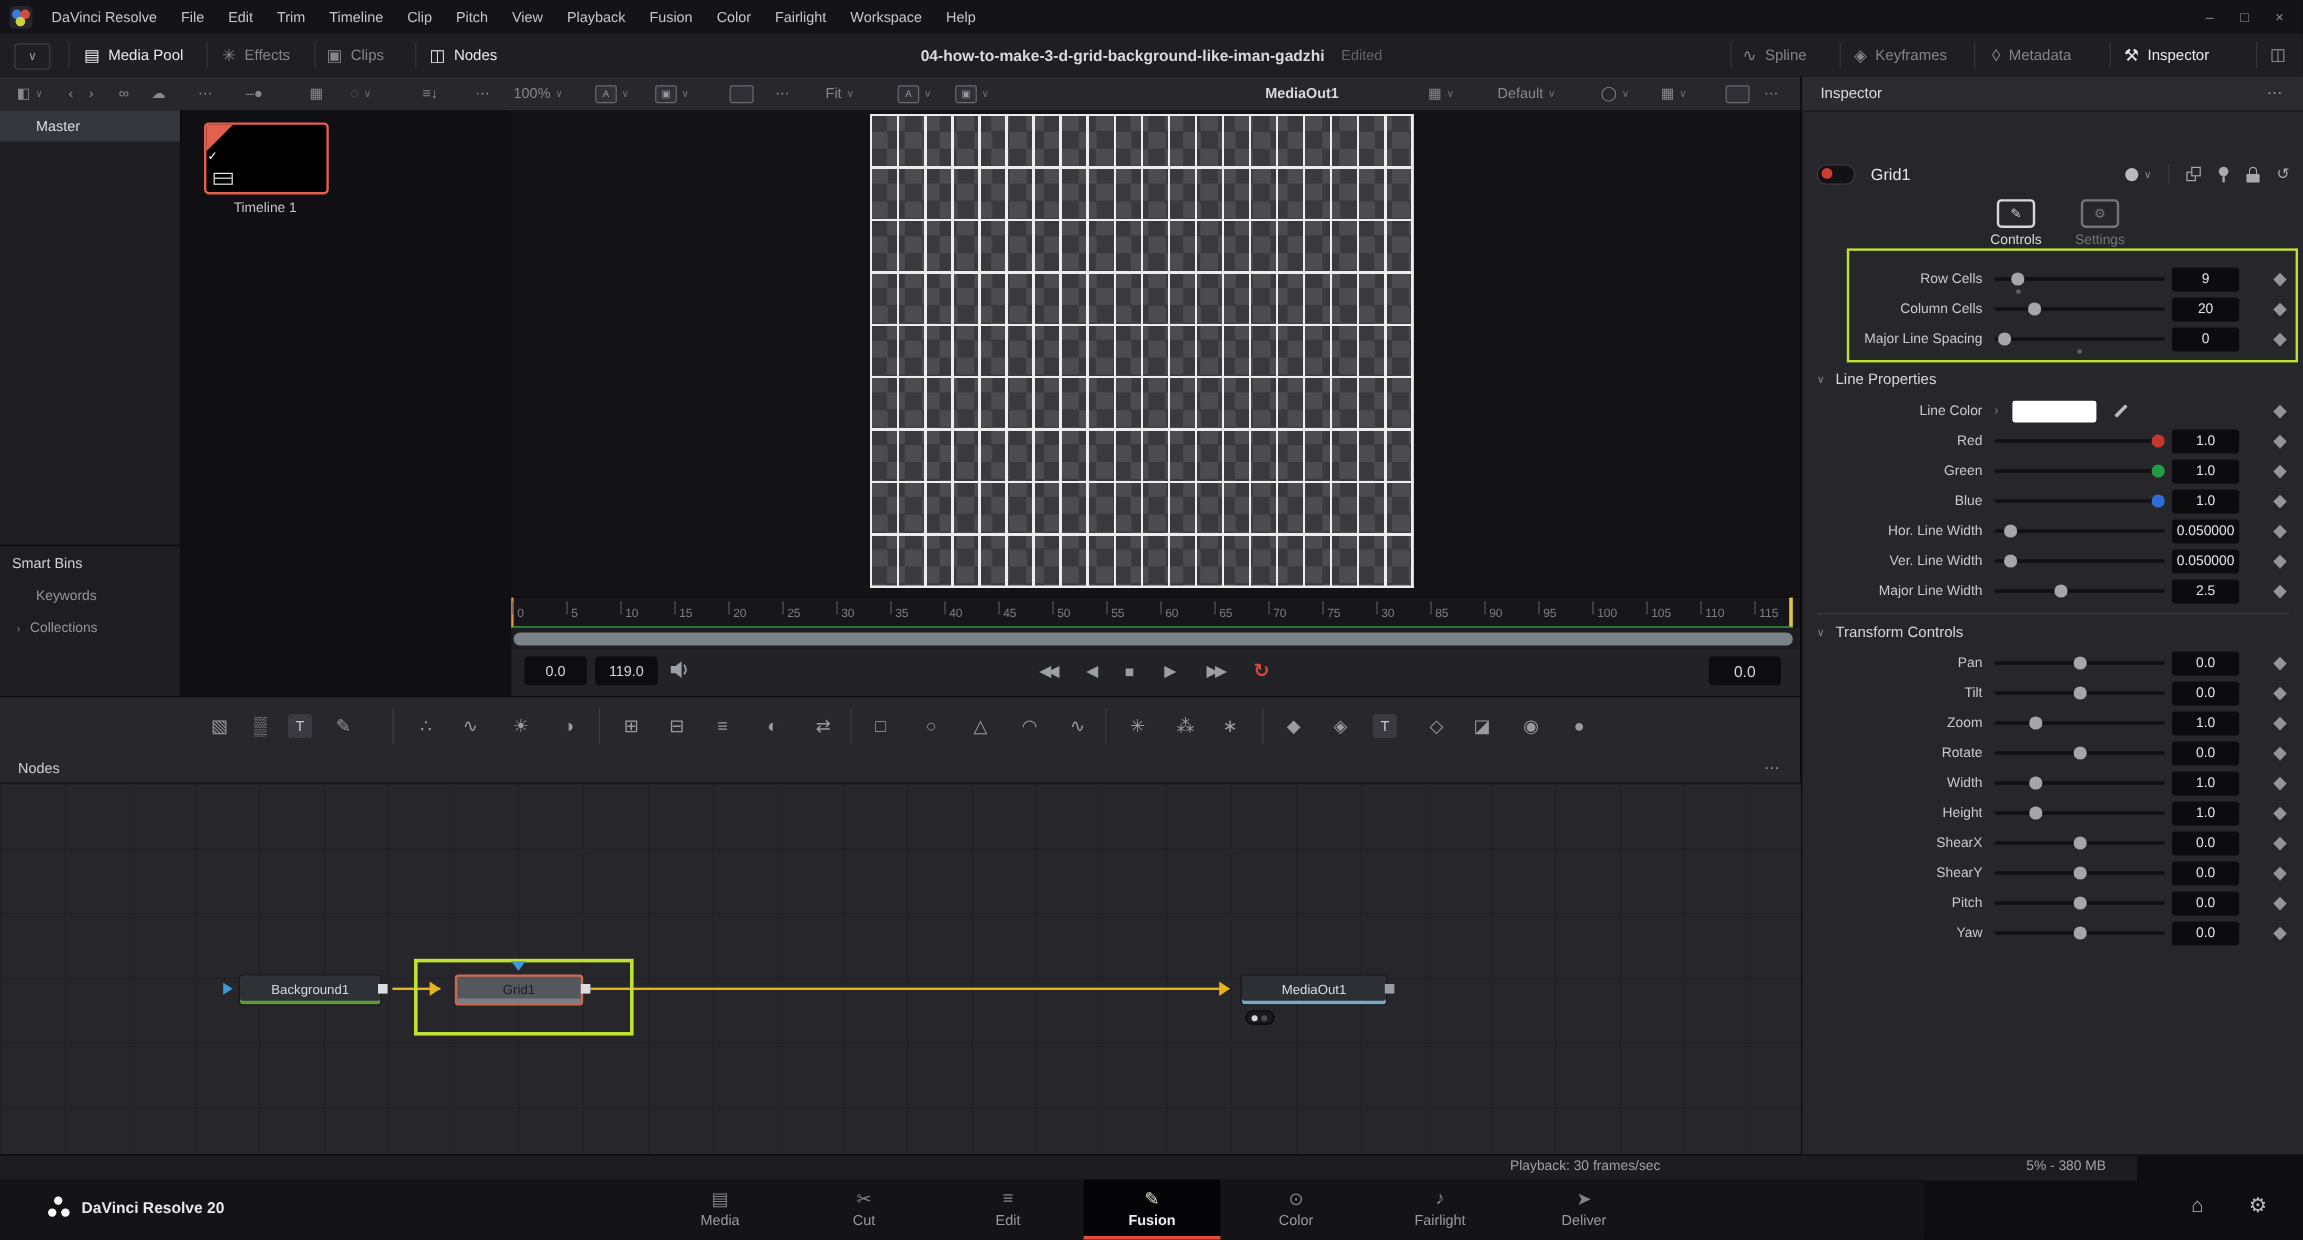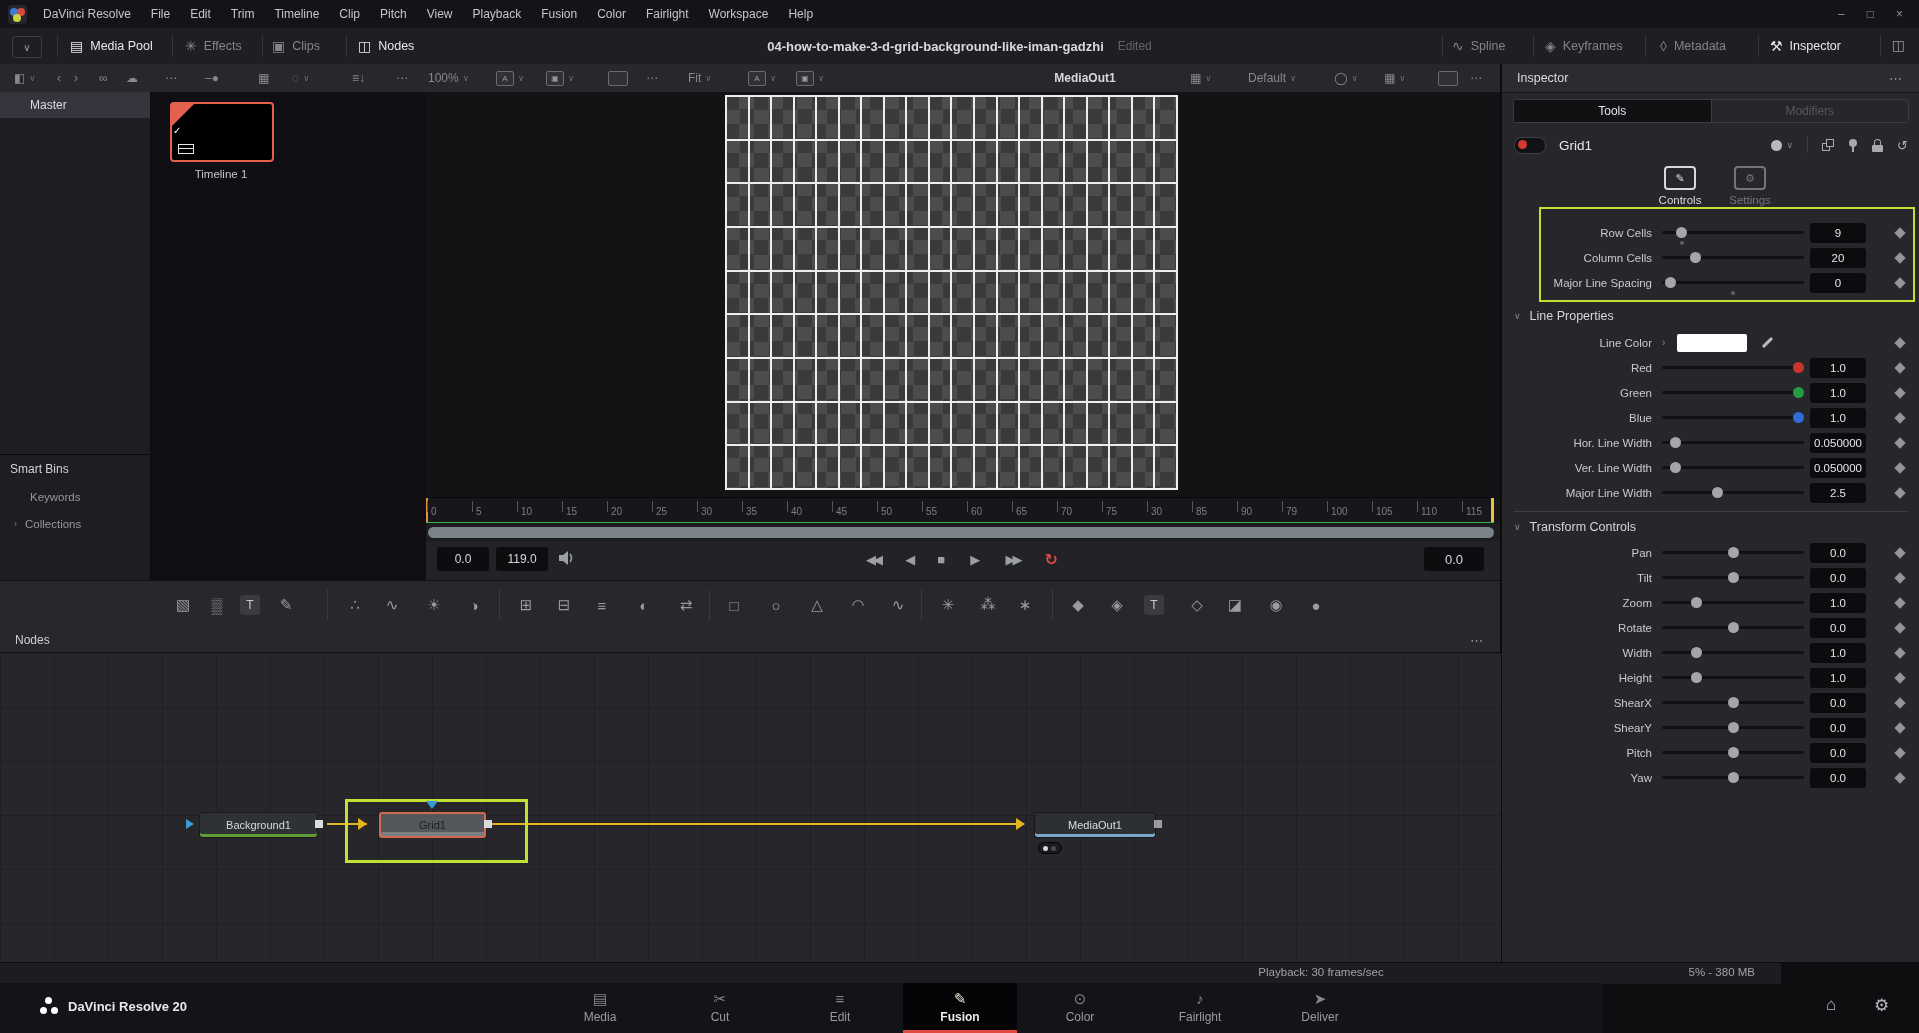--- a/index.html
+++ b/index.html
@@ -419,21 +419,21 @@
     <div class="tick-label" style="left: 635px;">70</div>
     <div class="tick" style="left: 676px;"></div>
     <div class="tick-label" style="left: 680px;">75</div>
     <div class="tick" style="left: 721px;"></div>
     <div class="tick-label" style="left: 725px;">30</div>
     <div class="tick" style="left: 766px;"></div>
     <div class="tick-label" style="left: 770px;">85</div>
     <div class="tick" style="left: 811px;"></div>
     <div class="tick-label" style="left: 815px;">90</div>
     <div class="tick" style="left: 856px;"></div>
-    <div class="tick-label" style="left: 860px;">79</div>
+    <div class="tick-label" style="left: 860px;">95</div>
     <div class="tick" style="left: 901px;"></div>
     <div class="tick-label" style="left: 905px;">100</div>
     <div class="tick" style="left: 946px;"></div>
     <div class="tick-label" style="left: 950px;">105</div>
     <div class="tick" style="left: 991px;"></div>
     <div class="tick-label" style="left: 995px;">110</div>
     <div class="tick" style="left: 1036px;"></div>
     <div class="tick-label" style="left: 1040px;">115</div>
   </div>
 <div id="scroll-strip" class="abs">
@@ -565,24 +565,20 @@
     </div>
   <span id="bb-home">⌂</span>
   <span id="bb-gear">⚙</span>
 </div>
 
 <div id="inspector" class="abs nosel">
   <div id="insp-header">
     <span class="ttl">Inspector</span>
     <span id="insp-dots">⋯</span>
   </div>
-  <div id="insp-tabs">
-    <div class="insp-tab on">Tools</div>
-    <div class="insp-tab off">Modifiers</div>
-  </div>
   <div id="node-hdr">
     <div id="node-toggle">
         <i></i>
       </div>
     <span class="nname">Grid1</span>
     <div id="node-hdr-icons">
       <span style="display:flex;align-items:center;gap:5px;">
           <span class="ic-circle"></span>
           <span class="chev">∨</span>
         </span>

